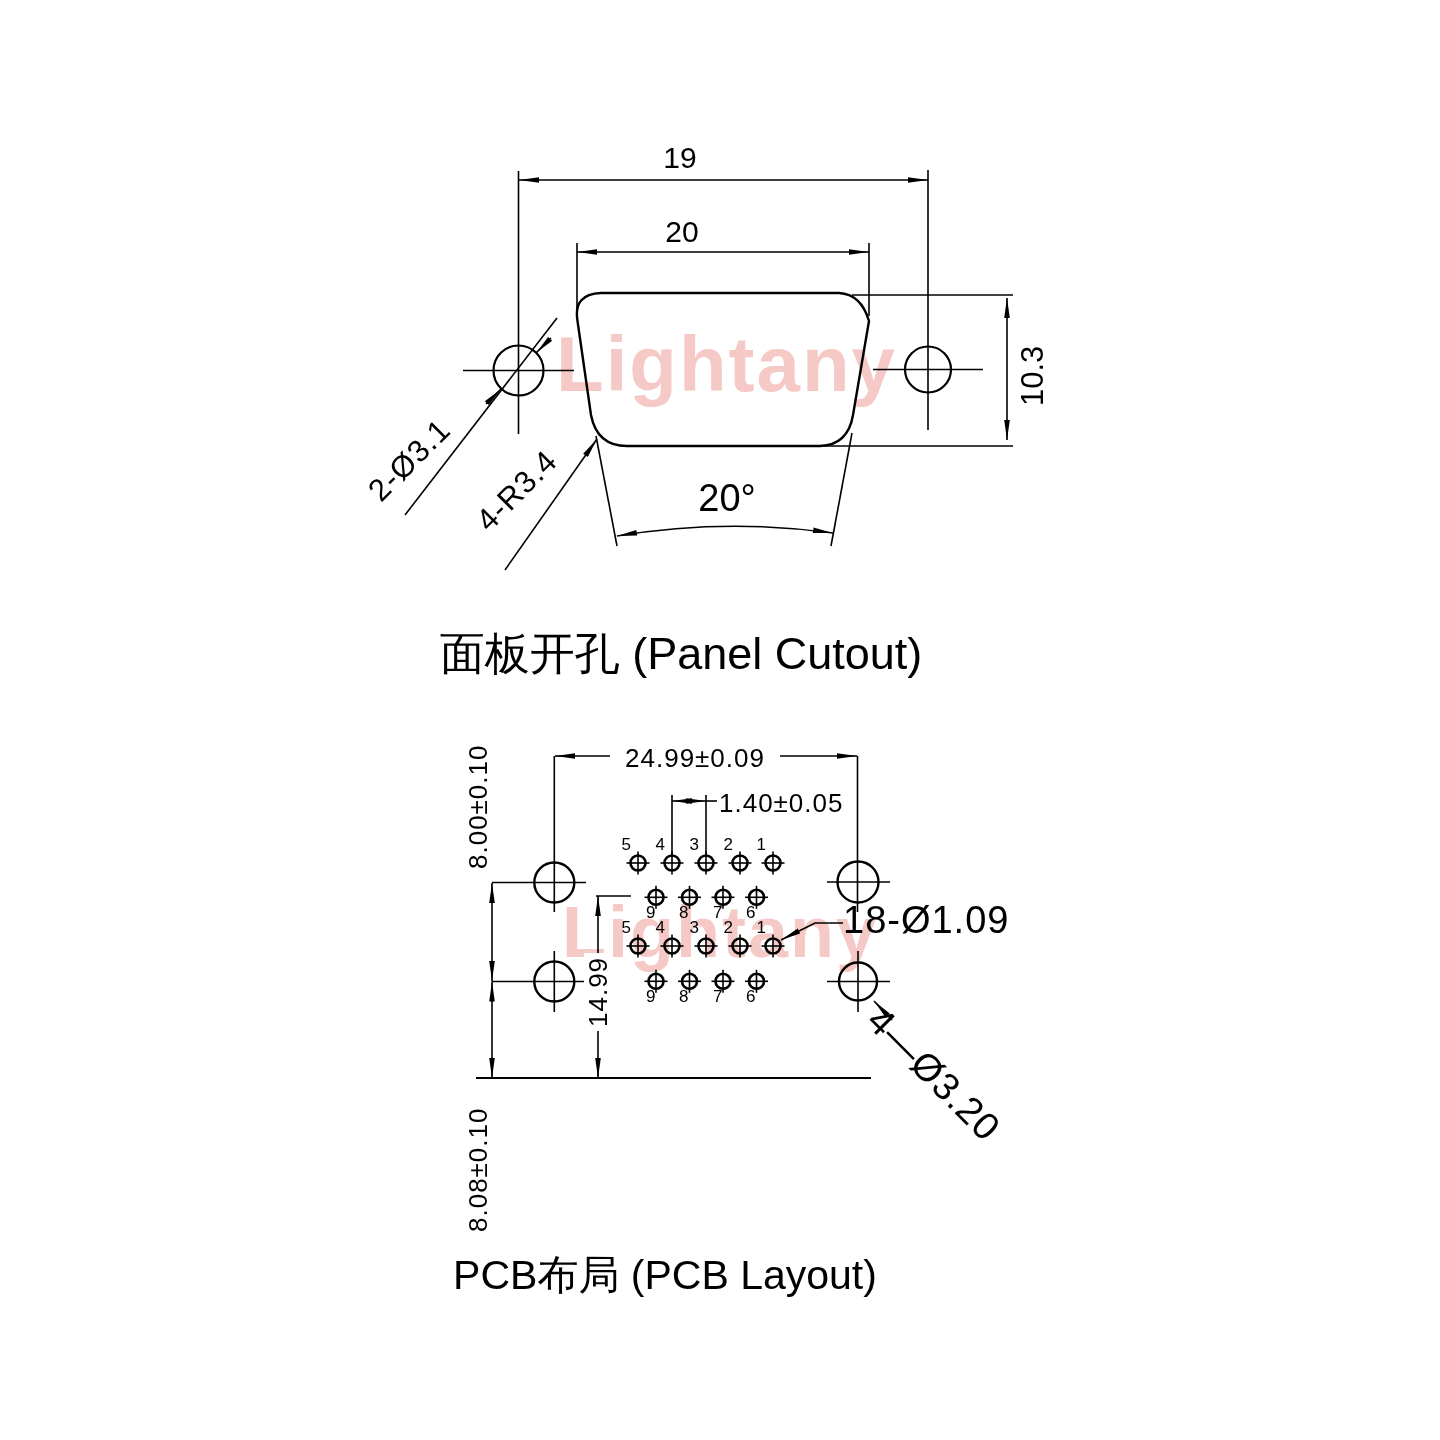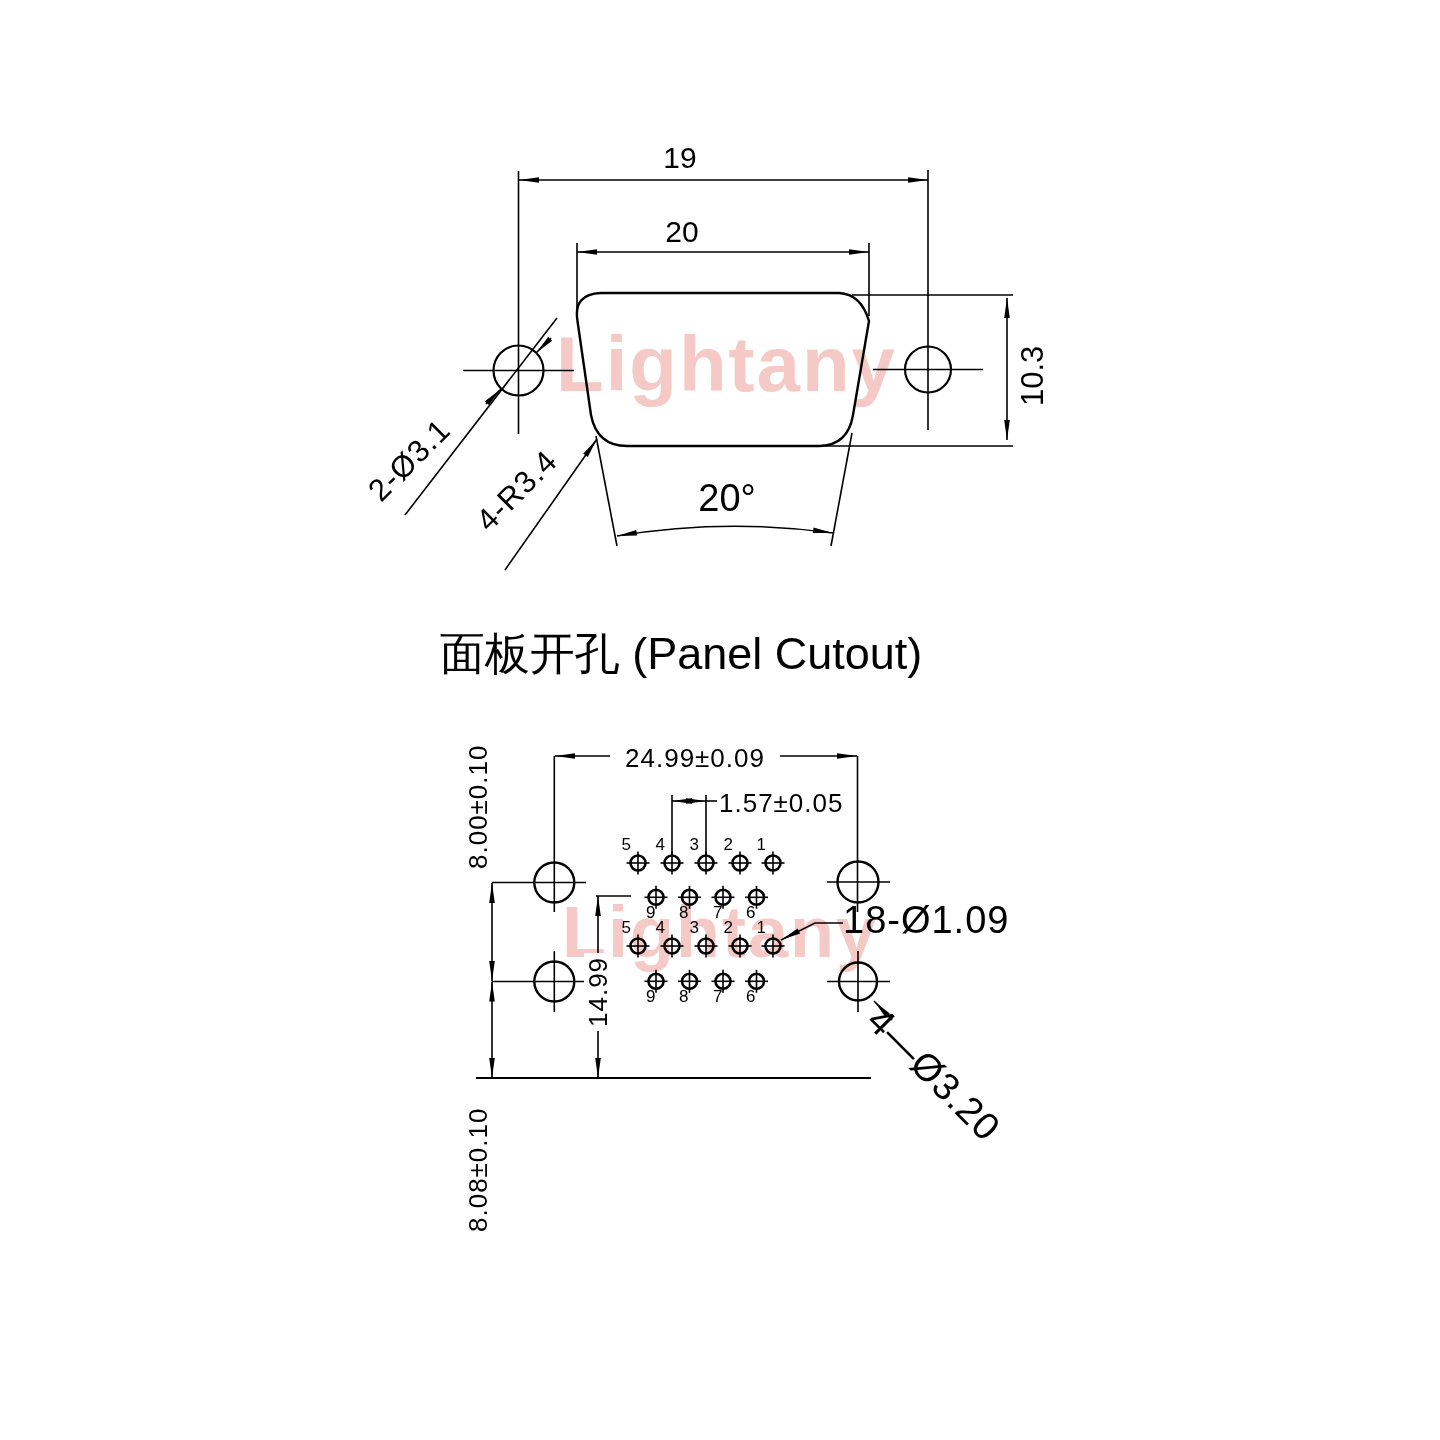--- a/index.html
+++ b/index.html
@@ -180,26 +180,27 @@
 
   <span class="t dim ctr" style="left:655px;top:141px;width:50px;">19</span>
   <span class="t dim ctr" style="left:657px;top:215px;width:50px;">20</span>
   <span class="t dim rot90" style="left:1016px;top:406px;font-size:31px;">10.3</span>
   <span class="t ctr" style="left:691px;top:478px;width:72px;font-size:38px;">20°</span>
   <span class="t rot45n" style="left:386px;top:474px;">2-Ø3.1</span>
   <span class="t rot45n" style="left:494px;top:504px;">4-R3.4</span>
   <span class="t title" style="left:681px;top:601px;margin-top:28px;">面板开孔 (Panel Cutout)</span>
 
   <span class="t dimS ctr bgw" style="left:610px;top:744px;width:162px;">24.99±0.09</span>
-  <span class="t dimS" style="left:719px;top:789px;">1.57±0.05</span>
+  <span class="t dimS" style="left:719px;top:789px;">1.40±0.05</span>
   <span class="t dimS rot90" style="left:464px;top:869px;">8.00±0.10</span>
   <span class="t dimS rot90 bgw" style="left:584px;top:1031px;">14.99</span>
   <span class="t dimS rot90" style="left:464px;top:1232px;">8.08±0.10</span>
   <span class="t dimL" style="left:843px;top:900px;">18-Ø1.09</span>
   <span class="t dimL rot45p" style="left:888px;top:1000px;">4—Ø3.20</span>
+  <span class="t title" style="left:665px;top:1253px;font-size:41px;">PCB布局 (PCB Layout)</span>
 
   <span class="t pinlab pl-r" style="left:614px;top:836px;">5</span>
   <span class="t pinlab pl-r" style="left:648px;top:836px;">4</span>
   <span class="t pinlab pl-r" style="left:682px;top:836px;">3</span>
   <span class="t pinlab pl-r" style="left:716px;top:836px;">2</span>
   <span class="t pinlab pl-r" style="left:749px;top:836px;">1</span>
 
   <span class="t pinlab" style="left:646px;top:904px;">9</span>
   <span class="t pinlab" style="left:679px;top:904px;">8</span>
   <span class="t pinlab" style="left:713px;top:904px;">7</span>

